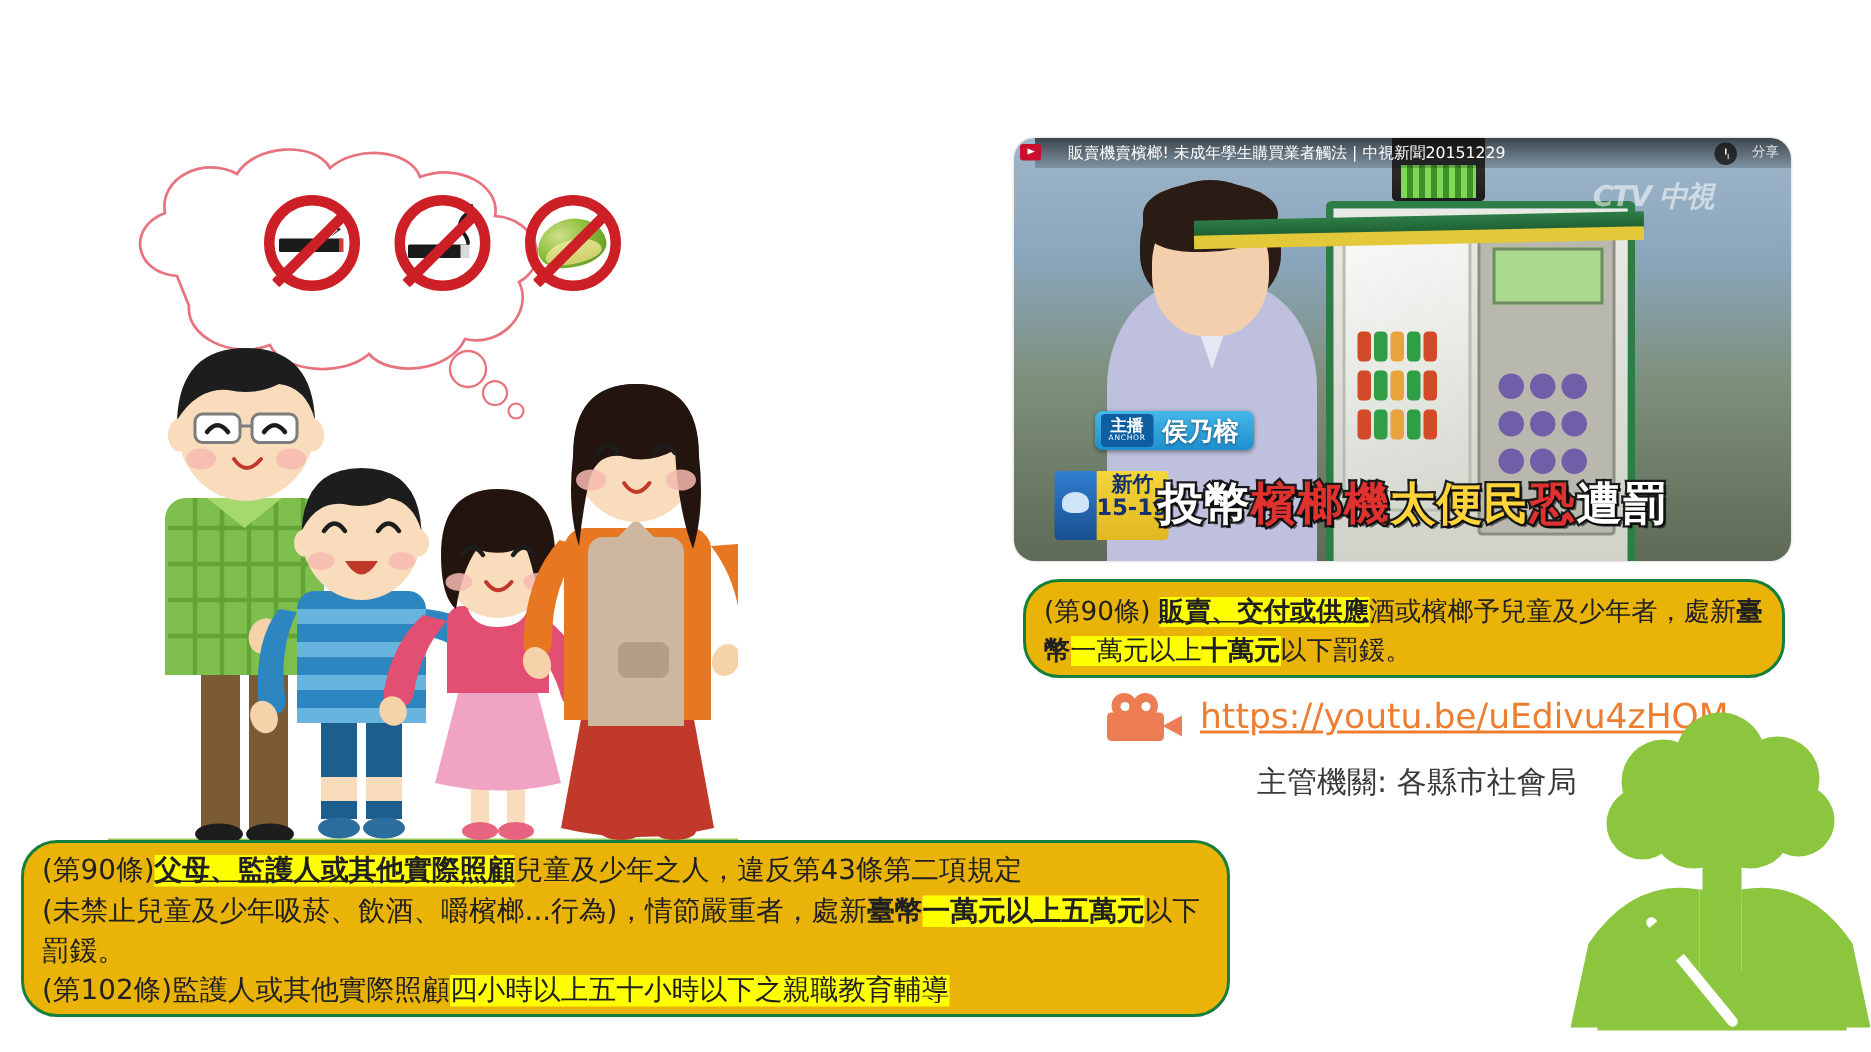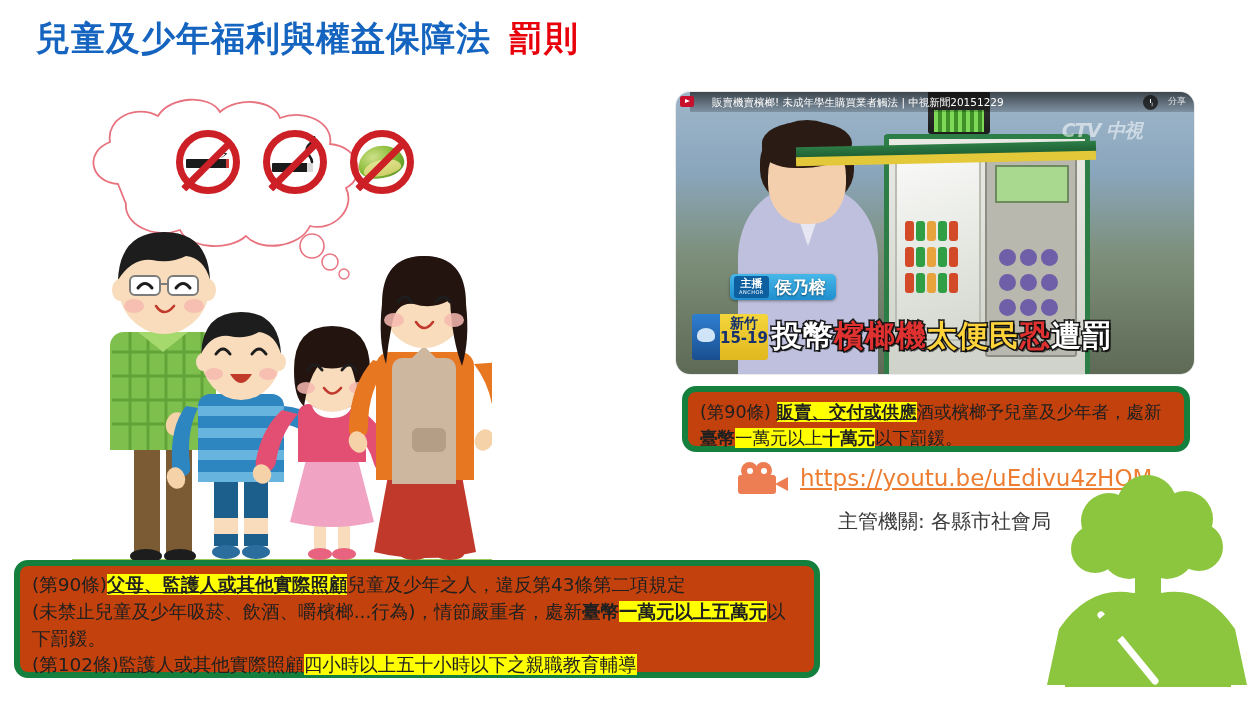--- a/index.html
+++ b/index.html
@@ -176,21 +176,21 @@
     border-radius:5px;padding:0 10px 0 4px;display:flex;align-items:center;gap:6px;
     box-shadow:0 1px 3px rgba(0,0,0,.4);
   }
   #lt-anchor .tag{
     background:#0d5fa0;color:#fff;font-size:11px;font-weight:bold;
     padding:2px 5px;border-radius:3px;line-height:1.1;text-align:center;
   }
   #lt-anchor .tag small{display:block;font-size:5px;font-weight:normal;letter-spacing:.5px;}
   #lt-anchor .nm{color:#fff;font-size:17px;font-weight:bold;text-shadow:0 1px 2px rgba(0,0,0,.5);}
   #lt-loc{
-    position:absolute;left:16px;top:222px;width:76px;height:46px;display:flex;
+    position:absolute;left:27px;top:222px;width:76px;height:46px;display:flex;
   }
   #lt-loc .ic{
     width:28px;background:linear-gradient(180deg,#2f7fd0,#1a4f90);
     border-radius:3px 0 0 3px;position:relative;
   }
   #lt-loc .ic:after{
     content:"";position:absolute;left:5px;top:14px;width:18px;height:14px;
     background:#cfe4f7;border-radius:50% 50% 35% 35%;
   }
   #lt-loc .tx{
@@ -207,21 +207,21 @@
   #lt-headline span{
     -webkit-text-stroke:3px #1b1b1b;paint-order:stroke fill;
     text-shadow:2px 2px 0 rgba(0,0,0,.55);
   }
   .hl-r{color:#e03131;}
   .hl-y{color:#ffd43b;}
   .hl-w{color:#ffffff;margin-top:22px;}
 
   
   .callout{
-    position:absolute;border:6px solid #15803d;border-radius:14px;background:#c2410c;
+    position:absolute;border:2px solid #15803d;border-radius:24px;background:#eab308;
     box-sizing:border-box;color:#202020;
   }
   #callout-right{
     left:682px;top:386px;width:508px;height:66px;padding:7px 12px 0 12px;
     font-size:17.5px;line-height:1.5;
   }
   #callout-bottom{
     left:14px;top:560px;width:806px;height:118px;padding:6px 12px 0 12px;
     font-size:18.5px;line-height:1.45;
   }
@@ -262,23 +262,20 @@
 
   
   #gavel-deco{position:absolute;right:0px;bottom:0px;width:200px;height:232px;}
   #gavel-deco svg{display:block;}
 </style>
 </head>
 <body>
 
 <div class="slide">
 
-  <div id="title">
-    <span class="main">兒童及少年福利與權益保障法</span><span class="sub">罰則</span>
-  </div>
 
   <div id="bubble-wrap">
     <svg width="400" height="210" viewBox="0 0 400 210" aria-hidden="true">
       <path d="M80 92 C52 90 46 60 72 50 C68 26 98 12 120 24 C132 4 172 2 182 20
                C200 4 236 8 242 26 C268 16 296 32 292 52 C320 54 330 84 308 96
                C318 116 296 140 272 134 C262 156 222 160 208 144
                C190 160 150 156 142 138 C116 148 86 132 88 112 Z" fill="#ffffff" stroke="#E8737F" stroke-width="1.8"></path>
       <circle cx="118" cy="160" r="11" fill="#ffffff" stroke="#E8737F" stroke-width="1.6"></circle>
       <circle cx="104" cy="174" r="7" fill="#ffffff" stroke="#E8737F" stroke-width="1.5"></circle>
       <circle cx="95" cy="184" r="4" fill="#ffffff" stroke="#E8737F" stroke-width="1.4"></circle>

